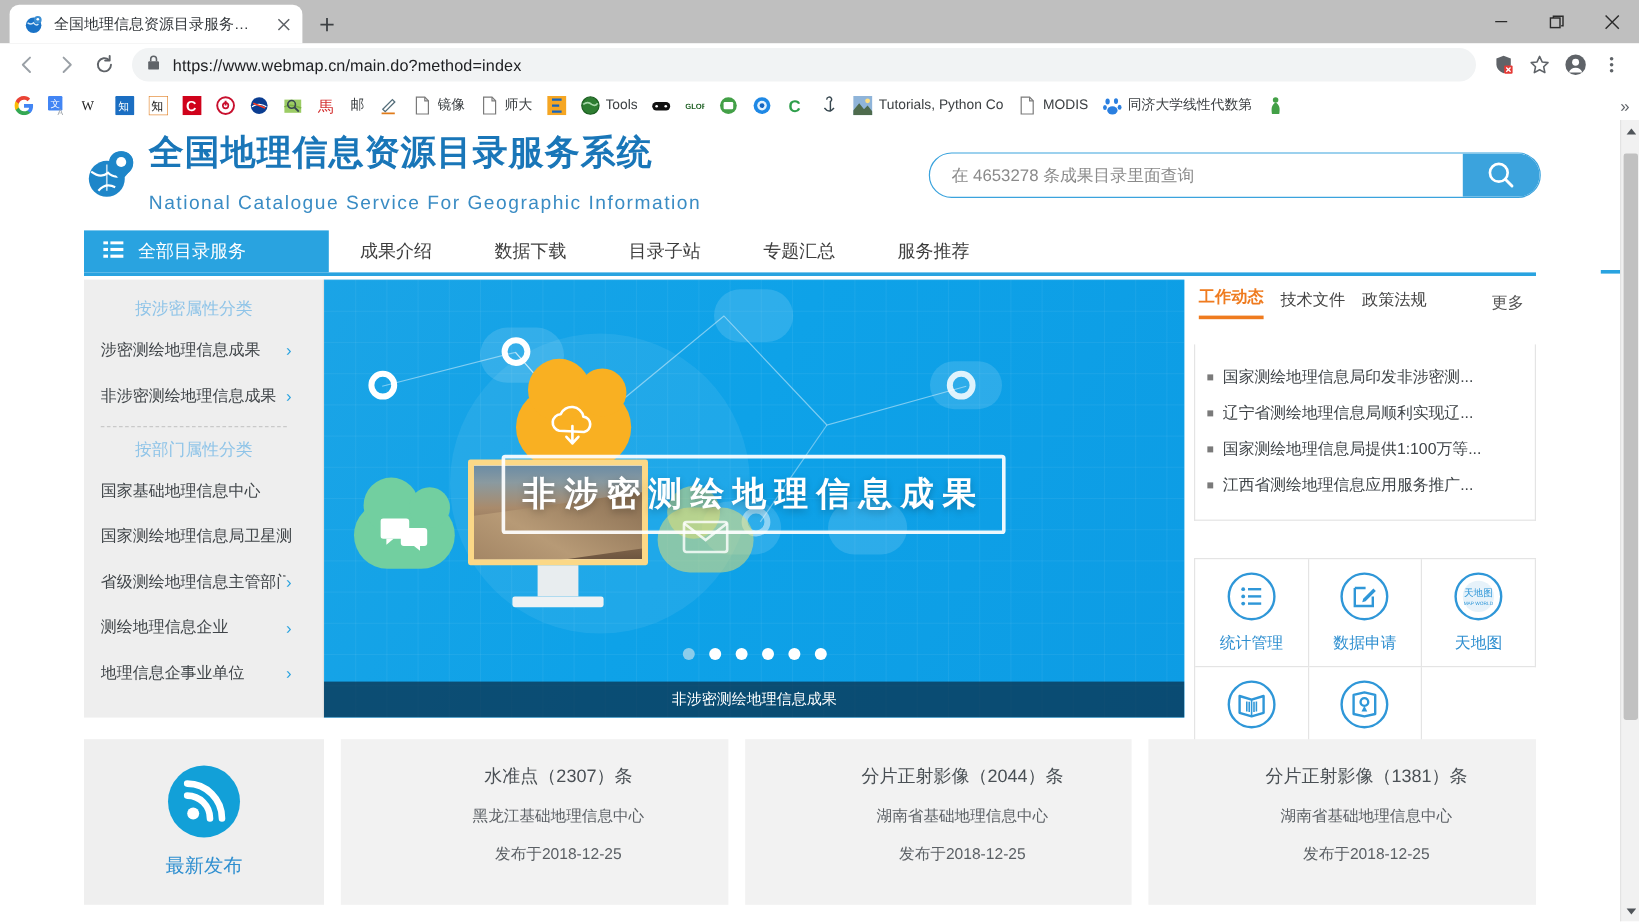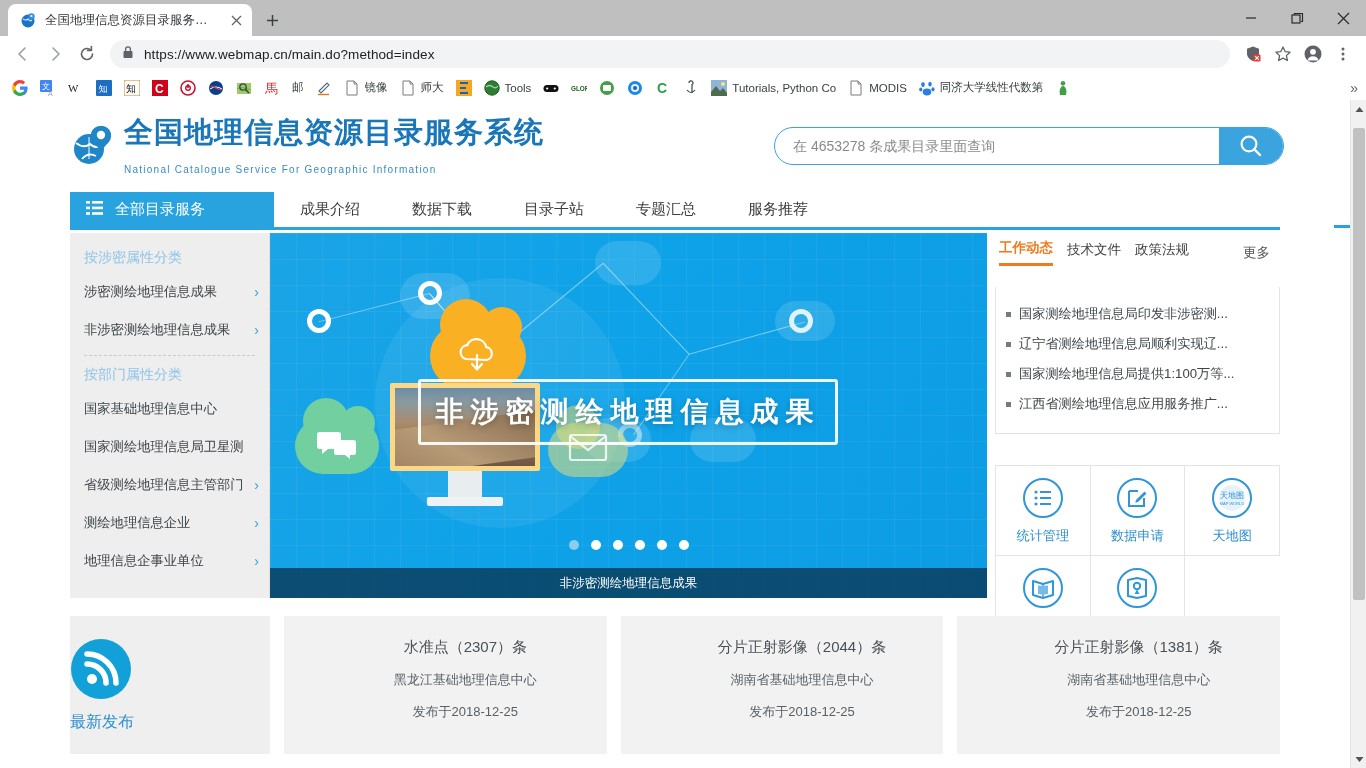--- a/index.html
+++ b/index.html
@@ -89,21 +89,21 @@
     padding-left: 70px; padding-right: 66px;
   }
   .logo-wrap { display: flex; align-items: center; gap: 8px; }
   .logo-mark { width: 46px; height: 46px; flex: 0 0 46px; }
   .logo-text-cn {
     font-size: 29px; color: #1976b8; font-weight: bold;
     letter-spacing: 1px; line-height: 1.05;
     font-family: "Liberation Sans", "DejaVu Sans", sans-serif;
   }
   .logo-text-en {
-    font-size: 10px; color: #3a8cc4; letter-spacing: 1.25px;
+    font-size: 16px; color: #3a8cc4; letter-spacing: 1.25px;
     margin-top: 17px;
   }
   .search-wrap {
     margin-left: auto; display: flex; align-items: stretch;
     width: 510px; height: 38px;
     border: 1px solid #3ba3dd; border-radius: 19px; overflow: hidden;
     background: #fff;
   }
   .search-input {
     flex: 1; border: none; outline: none; background: transparent;
@@ -130,21 +130,21 @@
     display: flex; align-items: center; justify-content: center;
     font-size: 15px; color: #3d3d3d; padding: 0 26px;
   }
 
   .content {
     display: flex; padding: 0 70px; margin-top: 3px;
     height: 365px;
   }
   .sidebar {
     width: 200px; background: #eeeeee; flex: 0 0 200px;
-    border-right: 1px solid #dfdfdf; padding: 8px 0 0 0;
+    border-right: 1px solid #dfdfdf; padding: 8px 16px 0 0; text-align: center;
   }
   .side-group-title {
     color: #8fc4e8; font-size: 14px; padding: 8px 14px 6px 14px;
   }
   .side-item {
     display: flex; align-items: center; height: 38px;
     padding: 0 10px 0 14px; font-size: 13.3px; color: #3f4448;
   }
   .side-item .chev { margin-left: auto; color: #29a3e0; font-size: 14px; flex: 0 0 auto; }
   .side-item .lbl { overflow: hidden; white-space: nowrap; }
@@ -287,21 +287,21 @@
     align-items: center; justify-content: center; gap: 4px;
   }
   .tile-label { font-size: 13.2px; color: #2f8fd0; }
 
   .bottom {
     display: flex; padding: 0 70px; margin-top: 18px; gap: 14px;
     height: 138px;
   }
   .rss-card {
     width: 200px; flex: 0 0 200px; background: #efefef;
-    display: flex; flex-direction: column; 
+    display: flex; flex-direction: column; align-items: center;
     justify-content: center; gap: 8px;
   }
   .rss-label { font-size: 16px; color: #2f8fd0; }
   .cards { flex: 1; display: flex; gap: 14px; }
   .card {
     flex: 1; background: #f2f2f2; padding: 22px 0 0 40px;
     display: flex; flex-direction: column; gap: 14px; align-items: center;
   }
   .card-title { font-size: 15px; color: #4a5055; }
   .card-sub { font-size: 13px; color: #5b6065; }

